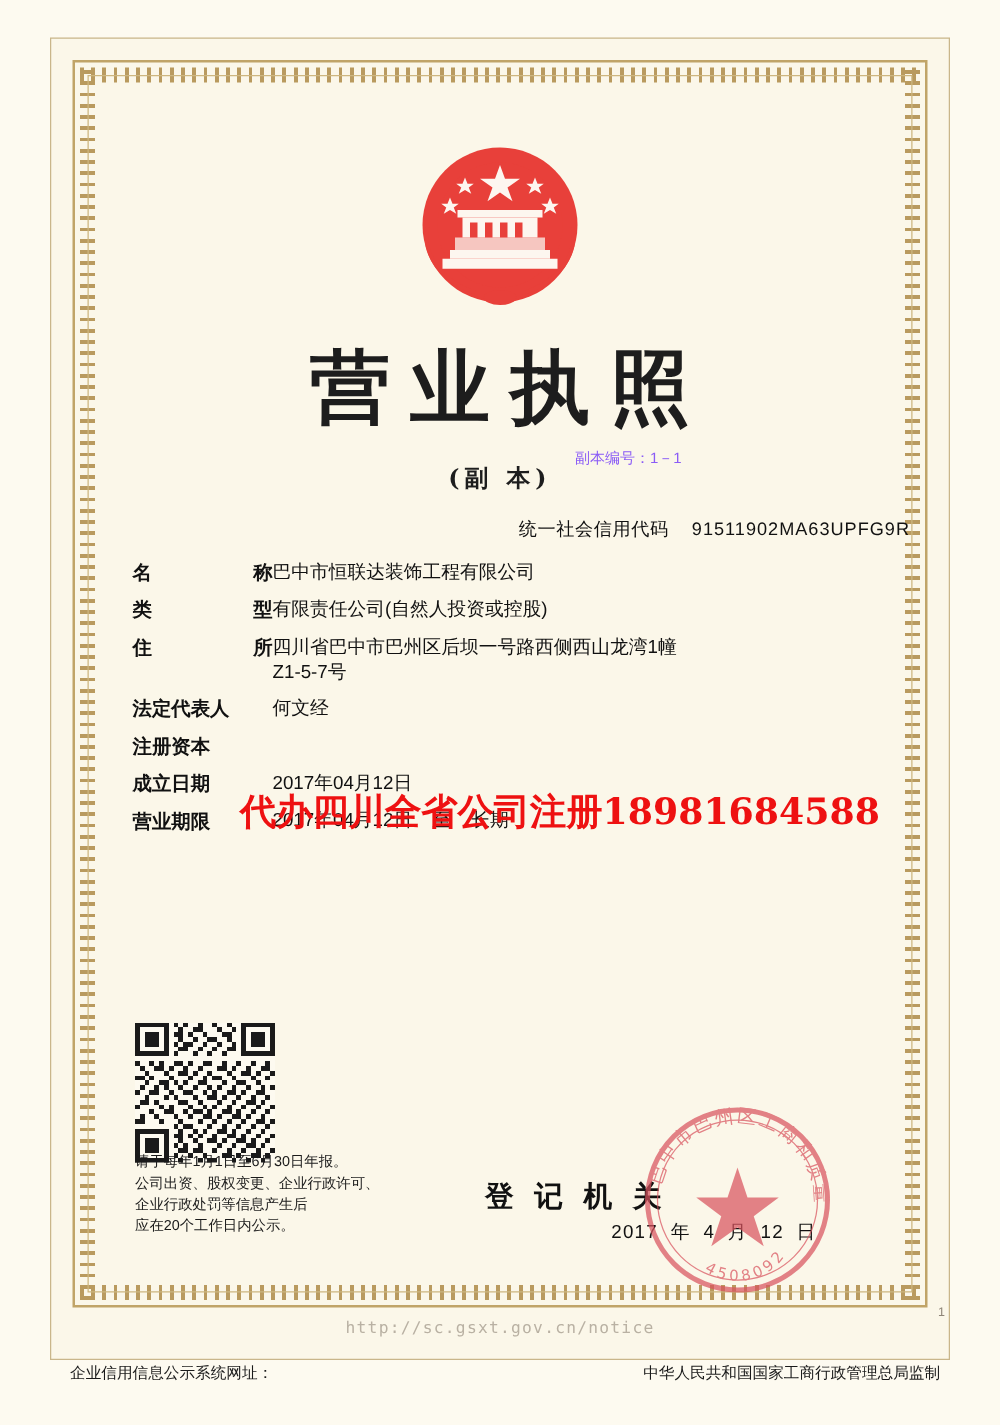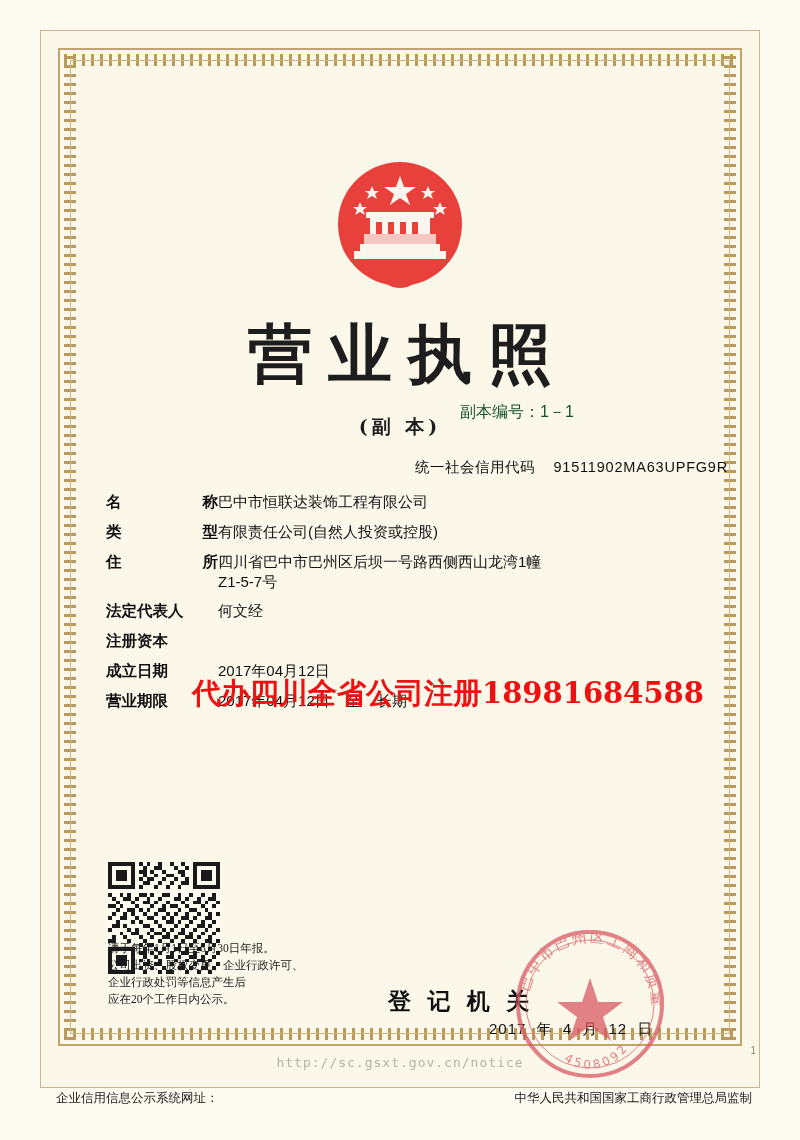--- a/index.html
+++ b/index.html
@@ -55,21 +55,20 @@
     position: absolute;
     left: 6px; top: 6px; right: 6px; bottom: 6px;
     border: 1px solid #cdb67f;
   }
   .inner-area {
     position: absolute;
     left: 72px;
     top: 62px;
     width: 656px;
     height: 970px;
-    margin-top: 44px;
   }
 
   
   .emblem {
     position: absolute;
     left: 50%;
     top: 50px;
     transform: translateX(-50%);
     width: 160px;
     height: 150px;
@@ -87,22 +86,22 @@
     font-weight: bold;
     letter-spacing: 16px;
     color: #1d1d1d;
     text-indent: 16px;
   }
   .copy-no {
     position: absolute;
     top: 296px;
     left: 50%;
     margin-left: 60px;
-    font-size: 16px;
-    color: #14532d;
+    font-size: 12px;
+    color: #8b5cf6;
     white-space: nowrap;
   }
   .subtitle {
     position: absolute;
     top: 308px;
     left: 0;
     width: 100%;
     text-align: center;
     font-family: "DejaVu Serif", serif;
     font-size: 19px;
@@ -177,25 +176,24 @@
     left: 36px;
     top: 756px;
     width: 112px;
     height: 112px;
   }
 
   
   .notice {
     position: absolute;
     left: 36px;
-    top: 834px;
+    top: 860px;
     font-size: 11.5px;
     line-height: 17px;
     color: #1a1a1a;
-    font-family: Liberation Serif, serif;
   }
 
   
   .authority {
     position: absolute;
     left: 316px;
     top: 880px;
     font-size: 23px;
     font-weight: bold;
     letter-spacing: 5px;

